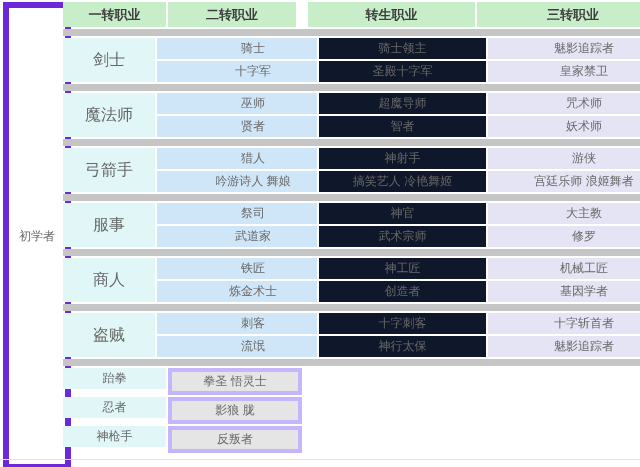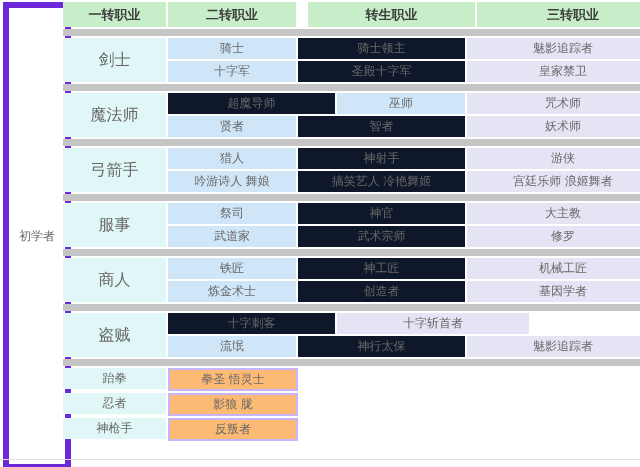--- a/index.html
+++ b/index.html
@@ -33,27 +33,27 @@
     display:flex;align-items:center;justify-content:center;
     font-size:16px;color:#686868;
   }
   .gcol{display:flex;flex-direction:column;}
   .grow{display:flex;}
   .grow + .grow{margin-top:2px;}
   .cell{
     height:21px;display:flex;align-items:center;justify-content:center;
     font-size:12px;color:#686868;white-space:nowrap;
   }
-  .c2{width:128px;margin-right:2px;background:#cfe6f8;}
+  .c2{width:128px;margin-right:2px;background:#cfe6f8;padding-left:32px;}
   .c3{width:167px;margin-right:2px;background:#0f172a;}
   .c4{width:192px;background:#e5e4f4;}
   
   .xrow{display:flex;margin-bottom:2px;}
   .xbase{width:103px;margin-right:2px;background:#e1f7f7;}
-  .xsecond{width:126px;height:19px;background:#fdba74;border:2px solid #c4b5fd;}
+  .xsecond{width:126px;height:19px;background:#e5e5e5;border:4px solid #c4b5fd;}
   .bottom-line{position:absolute;left:0;top:459px;width:640px;height:1px;background:#e2e2e2;}
 </style>
 </head>
 <body>
 
 <div class="page">
 
   <div class="root-cell">
     <span>初学者</span>
   </div>
@@ -84,22 +84,22 @@
         </div>
       </div>
     </div>
 
     <div class="sep"></div>
 
     <div class="group">
       <div class="gbase">魔法师</div>
       <div class="gcol">
         <div class="grow">
+          <div class="cell c2">巫师</div>
           <div class="cell c3">超魔导师</div>
-          <div class="cell c2">巫师</div>
           <div class="cell c4">咒术师</div>
         </div>
         <div class="grow">
           <div class="cell c2">贤者</div>
           <div class="cell c3">智者</div>
           <div class="cell c4">妖术师</div>
         </div>
       </div>
     </div>
 
@@ -156,20 +156,21 @@
         </div>
       </div>
     </div>
 
     <div class="sep"></div>
 
     <div class="group">
       <div class="gbase">盗贼</div>
       <div class="gcol">
         <div class="grow">
+          <div class="cell c2">刺客</div>
           <div class="cell c3">十字刺客</div>
           <div class="cell c4">十字斩首者</div>
         </div>
         <div class="grow">
           <div class="cell c2">流氓</div>
           <div class="cell c3">神行太保</div>
           <div class="cell c4">魅影追踪者</div>
         </div>
       </div>
     </div>

